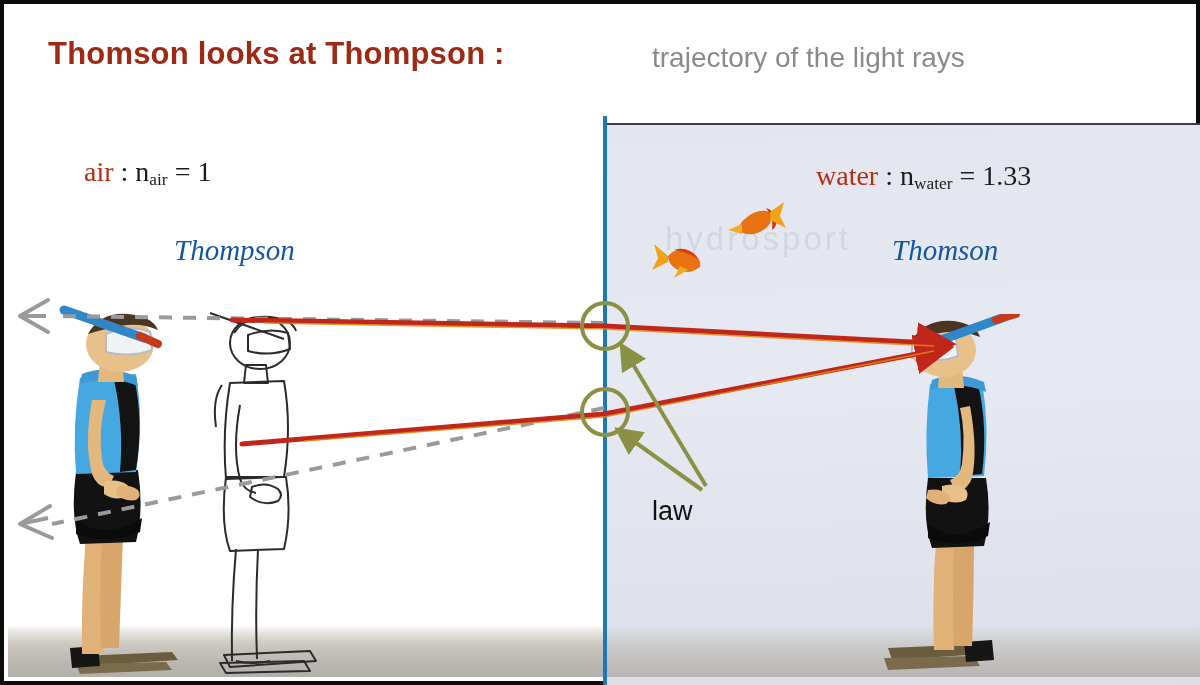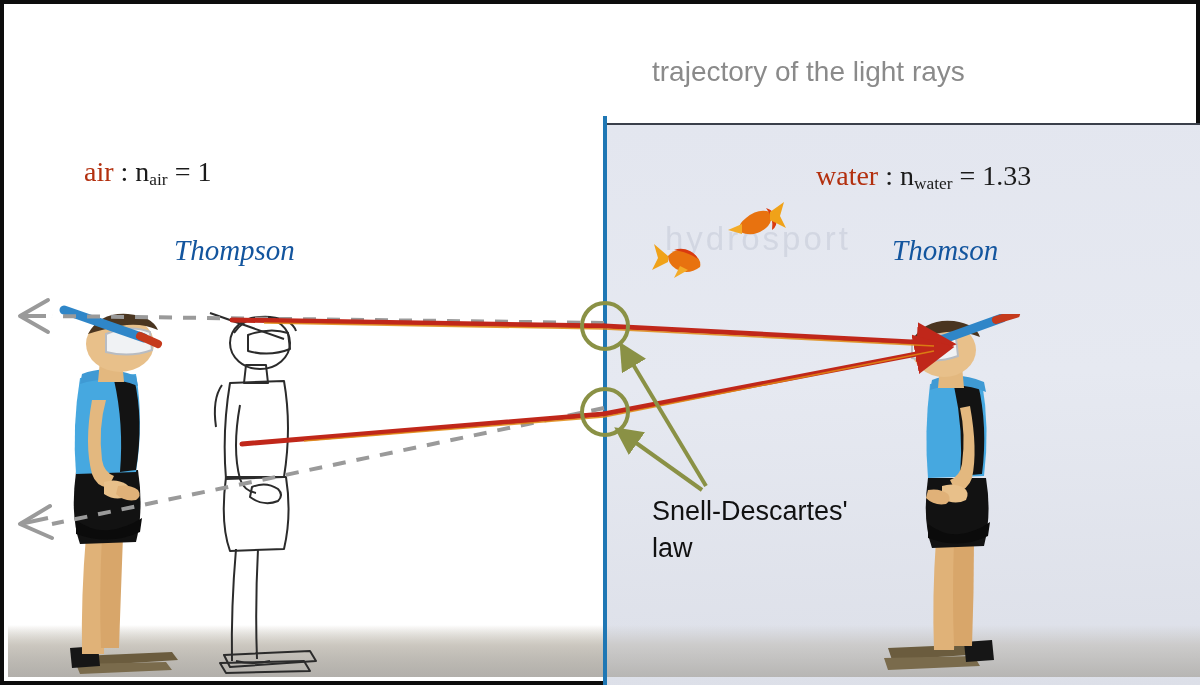--- a/index.html
+++ b/index.html
@@ -6,21 +6,21 @@
   html,body{margin:0;padding:0;background:#ffffff;}
   body{width:1200px;height:685px;overflow:hidden;
        font-family:"Liberation Sans", sans-serif;}
 
   #frame{position:relative;width:1200px;height:685px;background:#ffffff;
          box-sizing:border-box;border:4px solid #0d0d0d;}
 
   
   .title{position:absolute;left:44px;top:32px;font-size:31px;font-weight:bold;
          color:#9d2a14;letter-spacing:.2px;white-space:nowrap;}
-  .subtitle{position:absolute;left:648px;top:52px;font-size:28px;
+  .subtitle{position:absolute;left:648px;top:38px;font-size:28px;
             color:#8a8a8a;white-space:nowrap;font-weight:normal;}
 
   
   .medium{position:absolute;font-family:"Liberation Serif", serif;font-size:28px;
           color:#1b1b1b;white-space:nowrap;}
   .medium .name{color:#b3300f;}
   .medium .sym{font-family:"Liberation Serif", serif;}
   .medium sub{font-size:.62em;vertical-align:-0.22em;letter-spacing:0;}
   #air-label{left:68px;top:152px;margin-left:12px;}
   #water-label{left:812px;top:156px;text-align:right;}
@@ -223,31 +223,31 @@
       <line x1="600" y1="413" x2="930" y2="347"></line>
     </g>
 
     <circle cx="601" cy="322" r="23" fill="none" stroke="#8a9145" stroke-width="4"></circle>
     <circle cx="601" cy="408" r="23" fill="none" stroke="#8a9145" stroke-width="4"></circle>
 
     <line x1="702" y1="482" x2="618" y2="342" stroke="#8a9145" stroke-width="4" marker-end="url(#green-arrow)"></line>
     <line x1="698" y1="486" x2="614" y2="426" stroke="#8a9145" stroke-width="4" marker-end="url(#green-arrow)"></line>
   </svg>
 
+  <div class="title">Thomson looks at Thompson :</div>
   <div class="subtitle">trajectory of the light rays</div>
 
   <div class="medium" id="air-label">
     <span class="name">air</span><span> : </span><span class="sym">n</span><sub>air</sub><span> = </span><span>1</span>
   </div>
 
   <div class="medium" id="water-label">
     <span class="name">water</span><span> : </span><span class="sym">n</span><sub>water</sub><span> = </span><span>1.33</span>
   </div>
 
   <div class="person-name" id="thompson-name">Thompson</div>
   <div class="person-name" id="thomson-name">Thomson</div>
 
   <div id="snell-caption">
-    <div>Snell-Descartes'</div>
     <div>law</div>
   </div>
 
 </div>
 
 </body></html>

